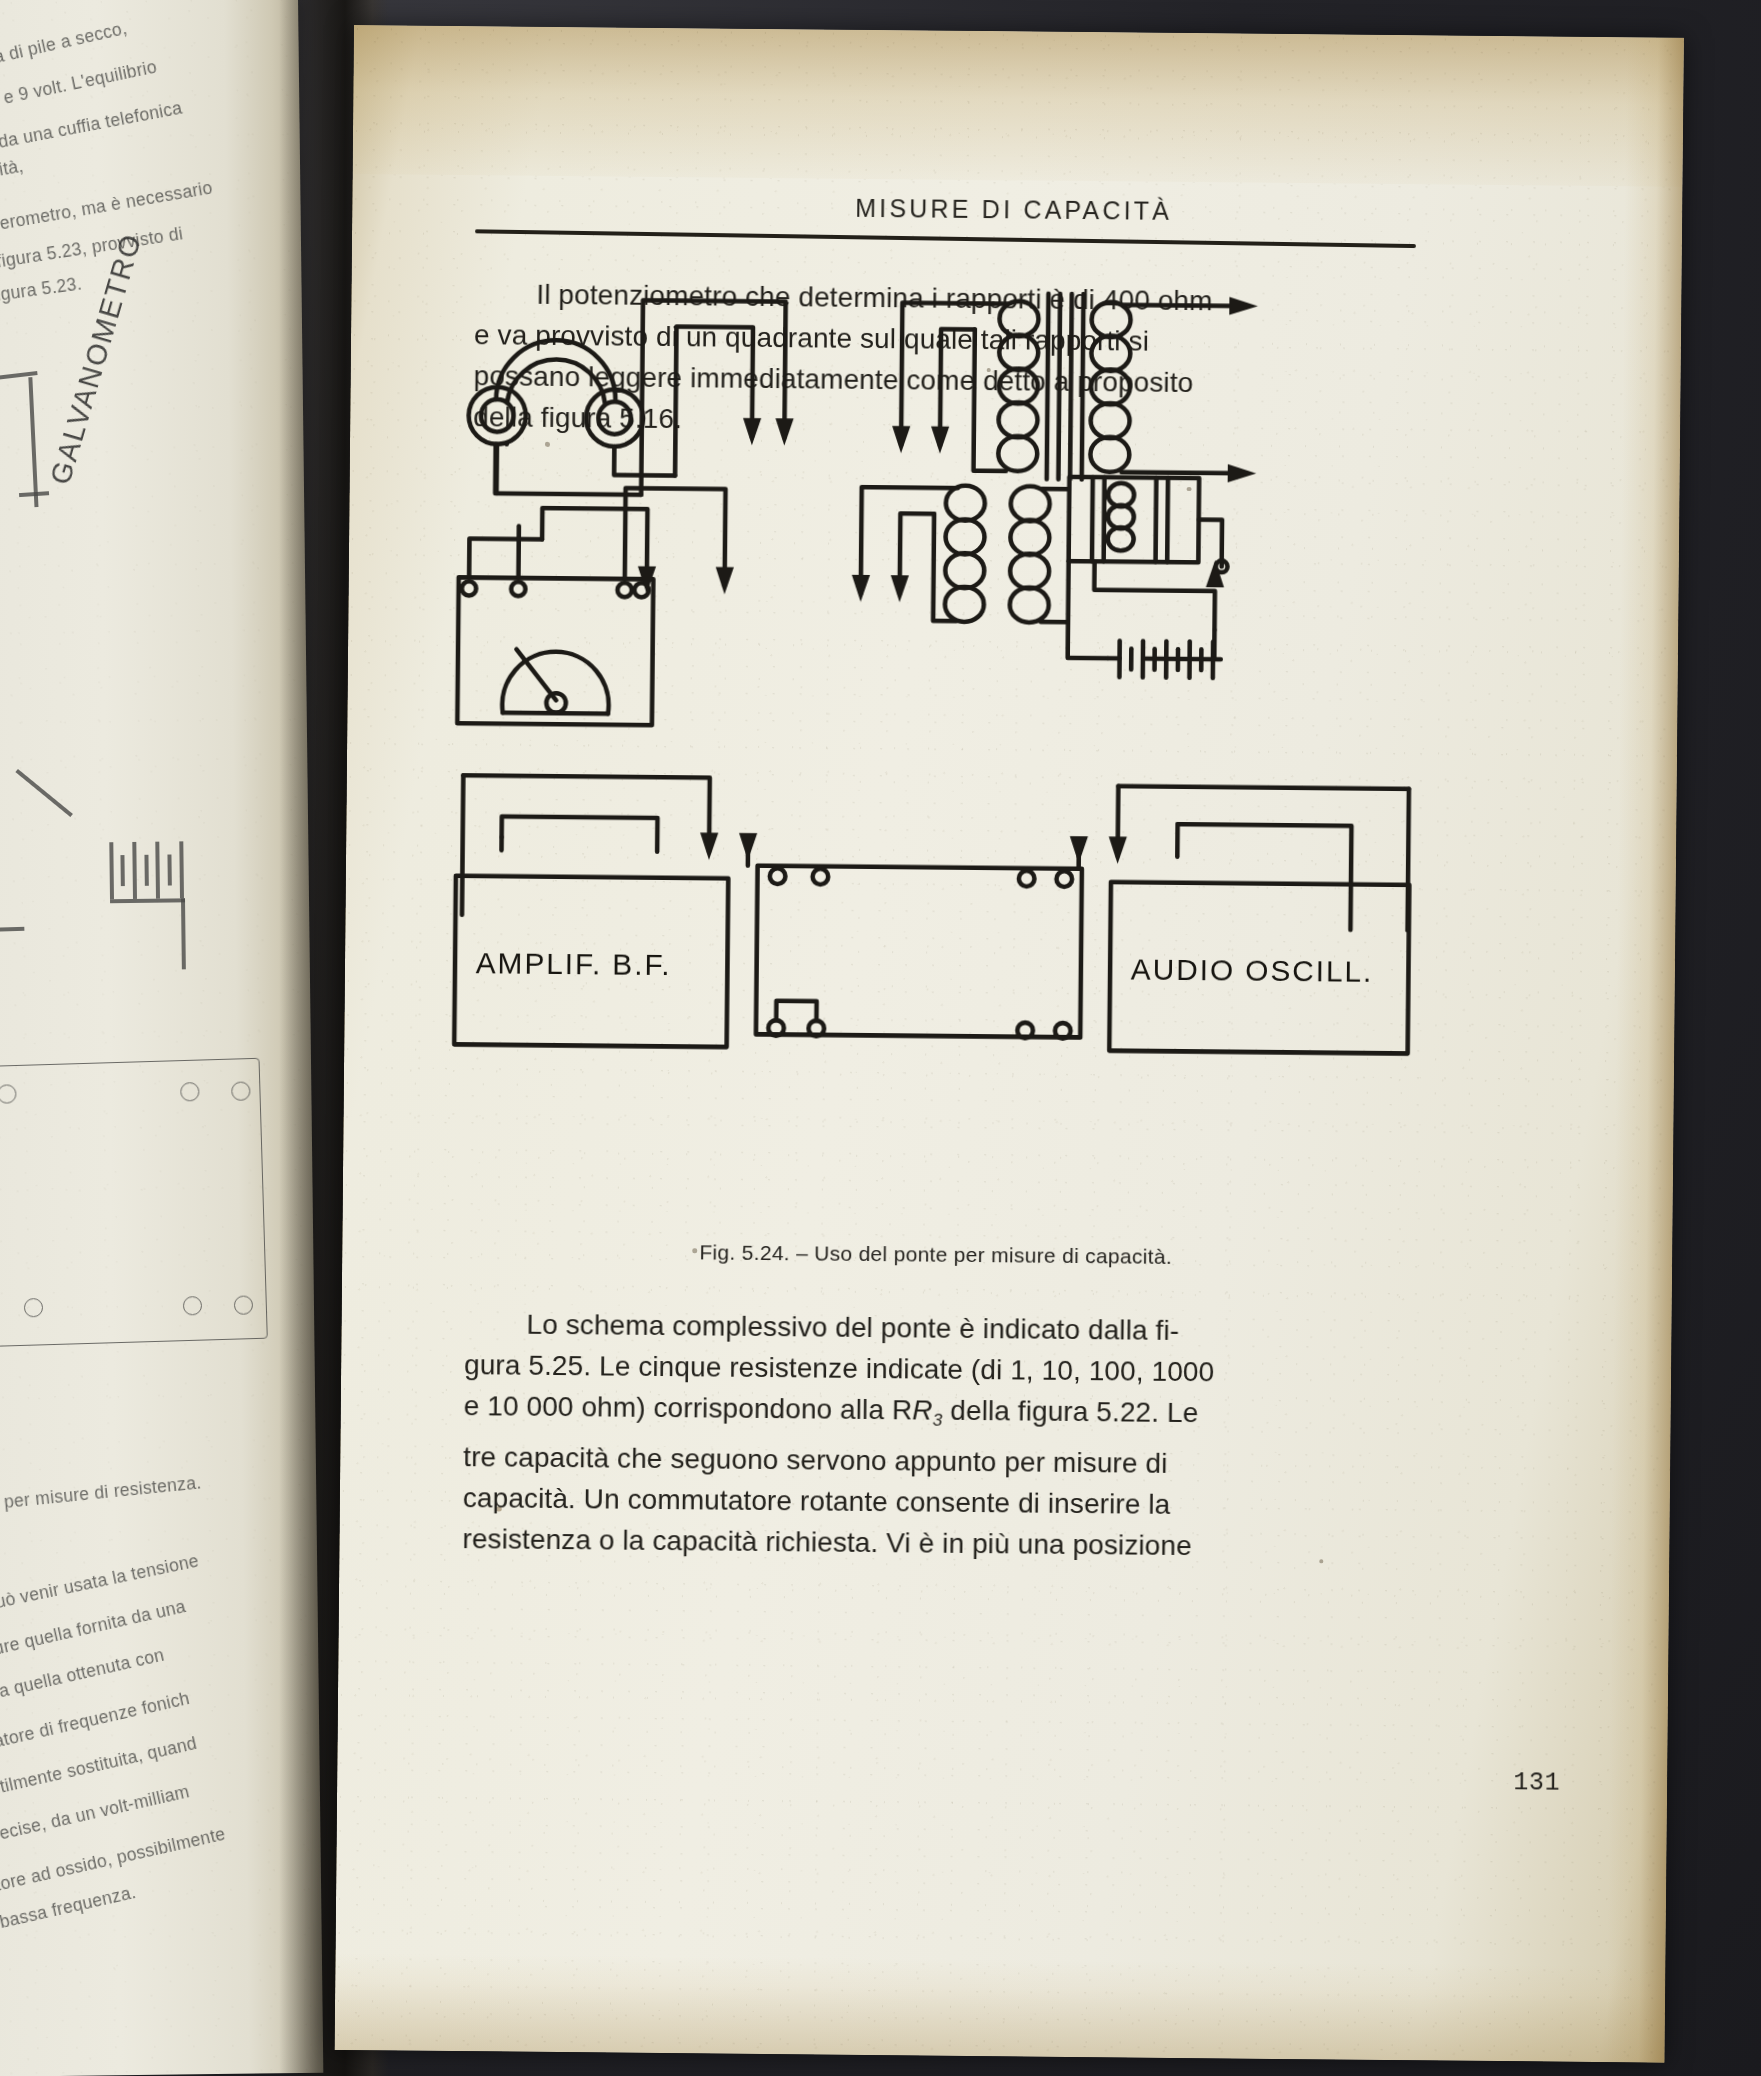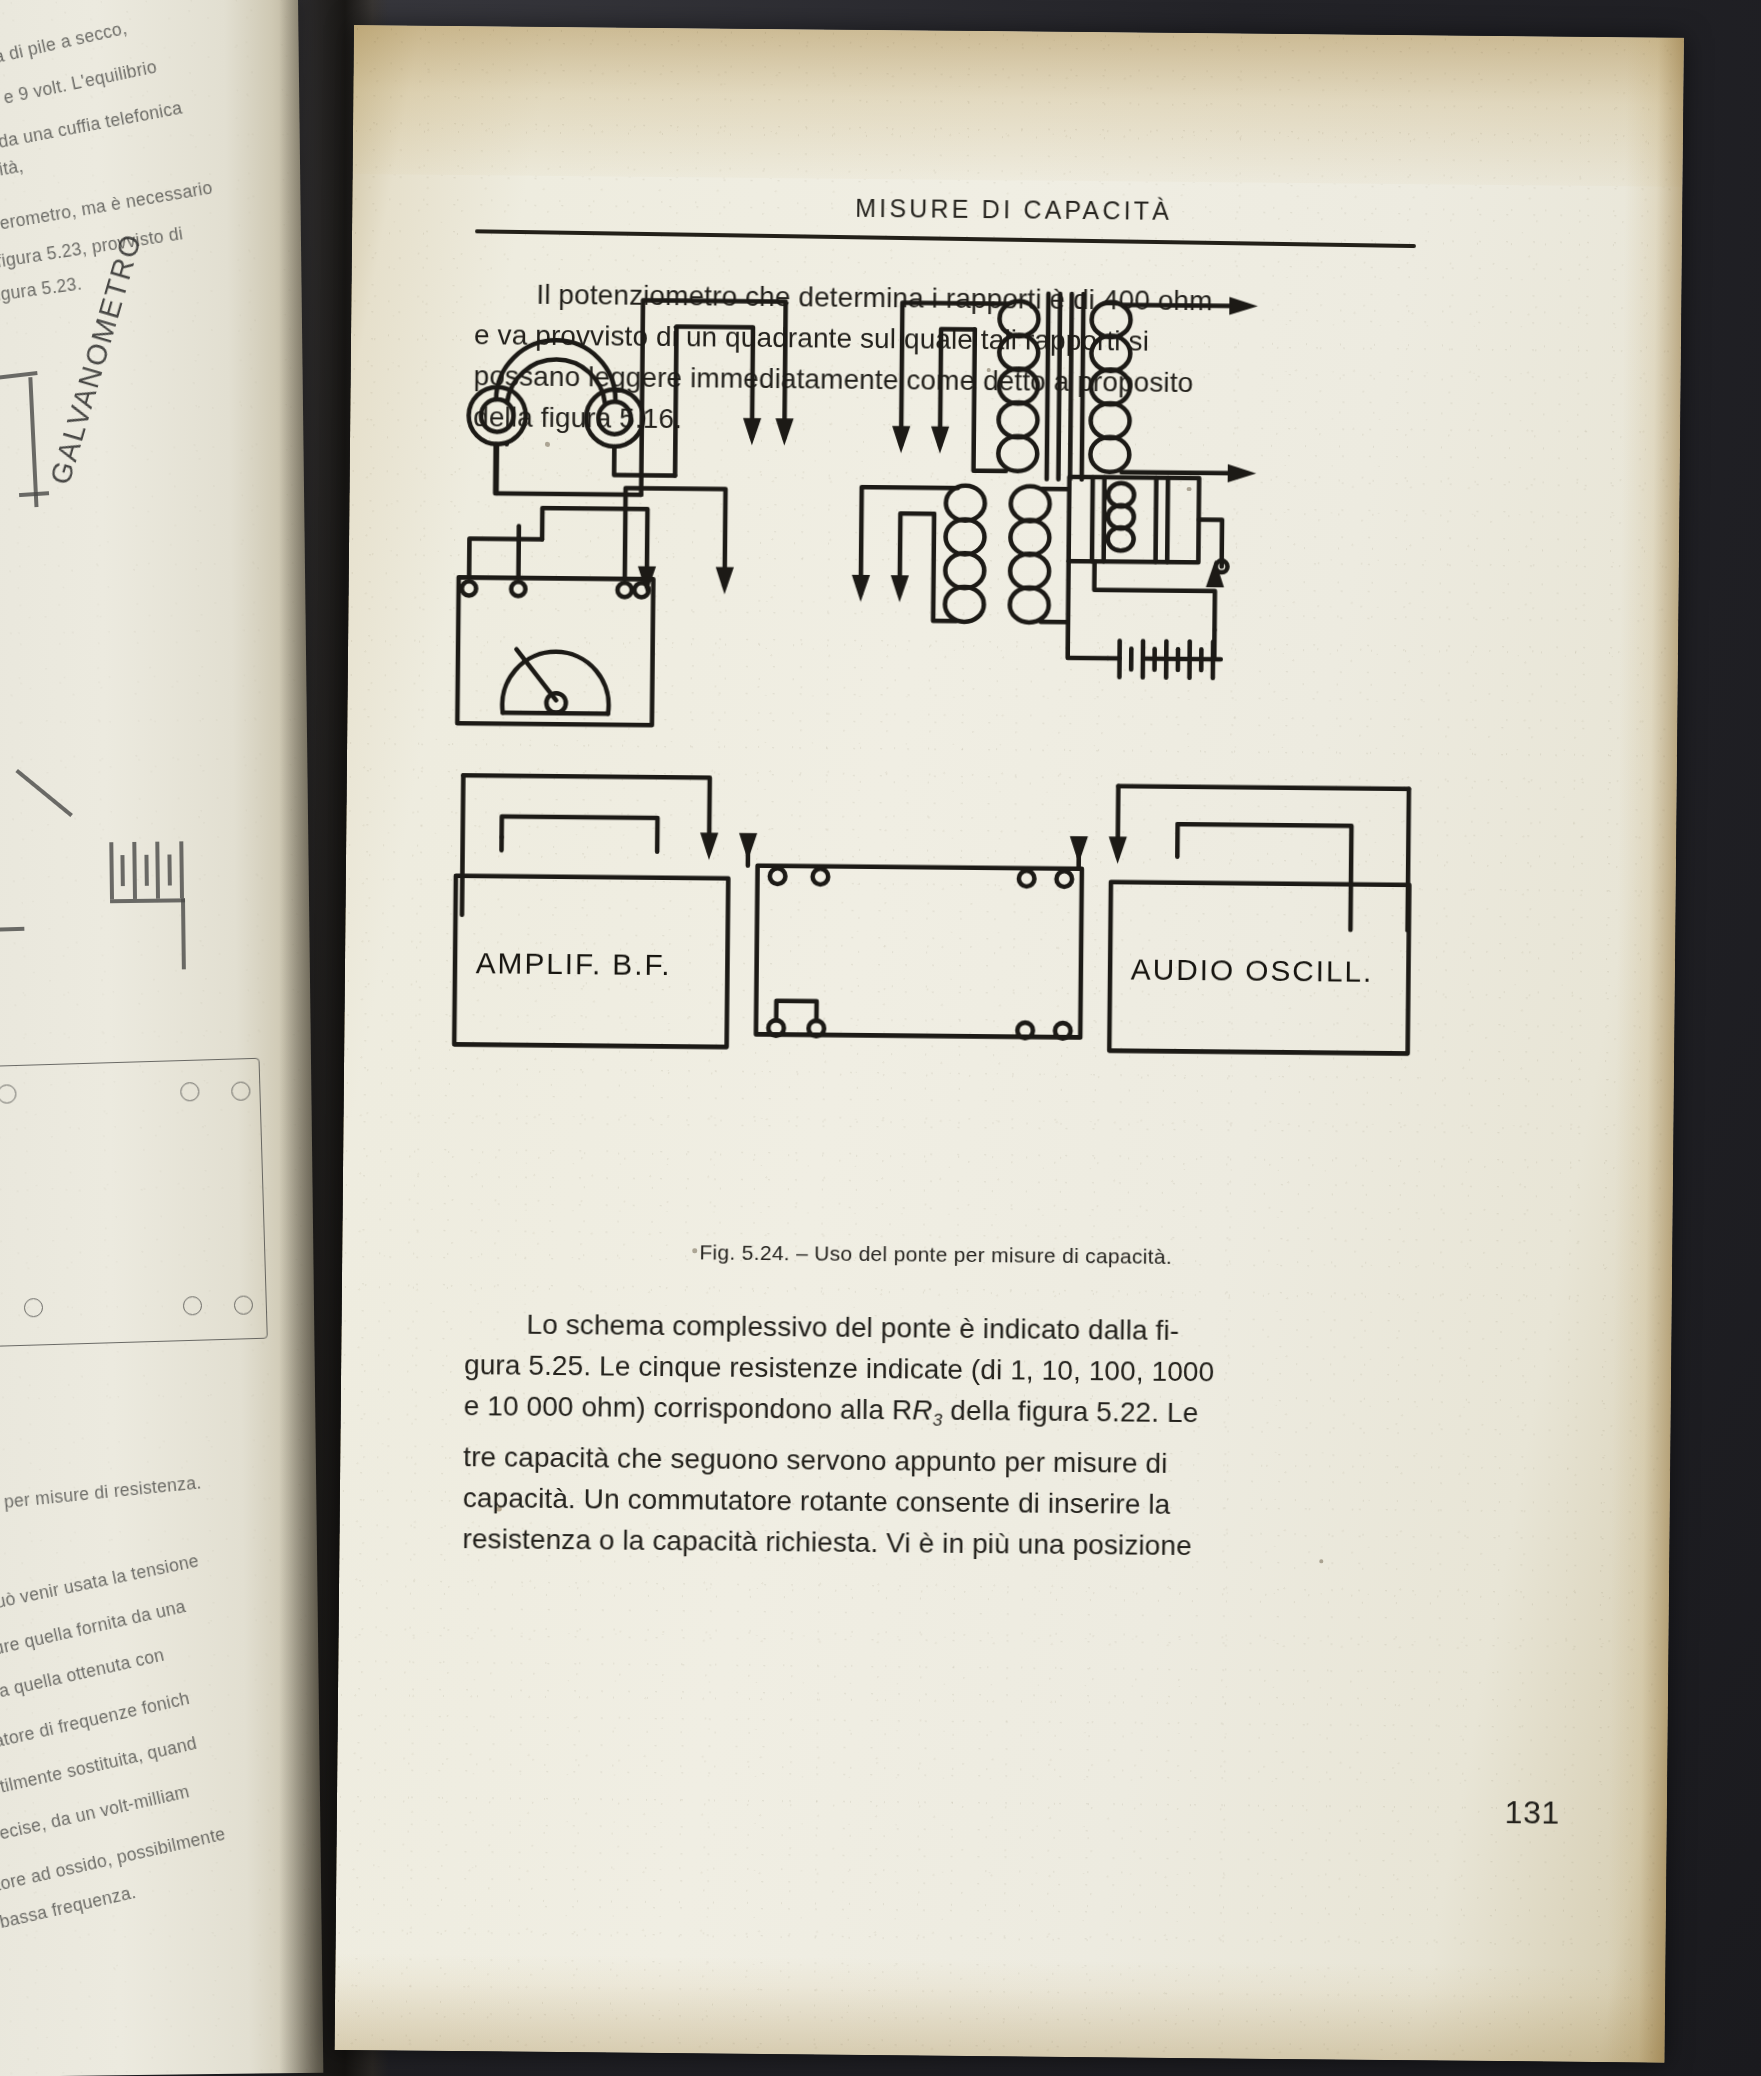--- a/index.html
+++ b/index.html
@@ -105,22 +105,22 @@
   .para .ln{display:block;white-space:pre;}
   .sub{font-size:.62em;vertical-align:-0.32em;font-style:italic;}
   .ital{font-style:italic;}
 
   .caption{
     position:absolute;left:123px;width:941px;text-align:center;
     font-size:21px;letter-spacing:0.3px;color:#262420;
     filter:blur(0.2px);
   }
   .pageno{
-    position:absolute;right:107px;bottom:230px;
-    font-size:32px;color:#23211c;letter-spacing:0.6px;filter:blur(0.2px);
+    position:absolute;right:107px;bottom:264px;
+    font-size:25px;color:#23211c;letter-spacing:0.6px;filter:blur(0.2px);font-family:Liberation Mono, monospace;
   }
 
   
   .figure{position:absolute;left:97px;top:253px;width:986px;height:934px;}
   svg.fig{display:block;width:986px;height:934px;overflow:visible;}
   .ln0{fill:none;stroke:#1c1a16;stroke-width:7;stroke-linecap:round;stroke-linejoin:round;}
   .arrowhead{fill:#1c1a16;}
   .boxlabel{font-family:"Liberation Sans",sans-serif;font-size:46px;letter-spacing:3px;fill:#16140f;}
   .figwrap{filter:blur(0.1px);}
 </style>

